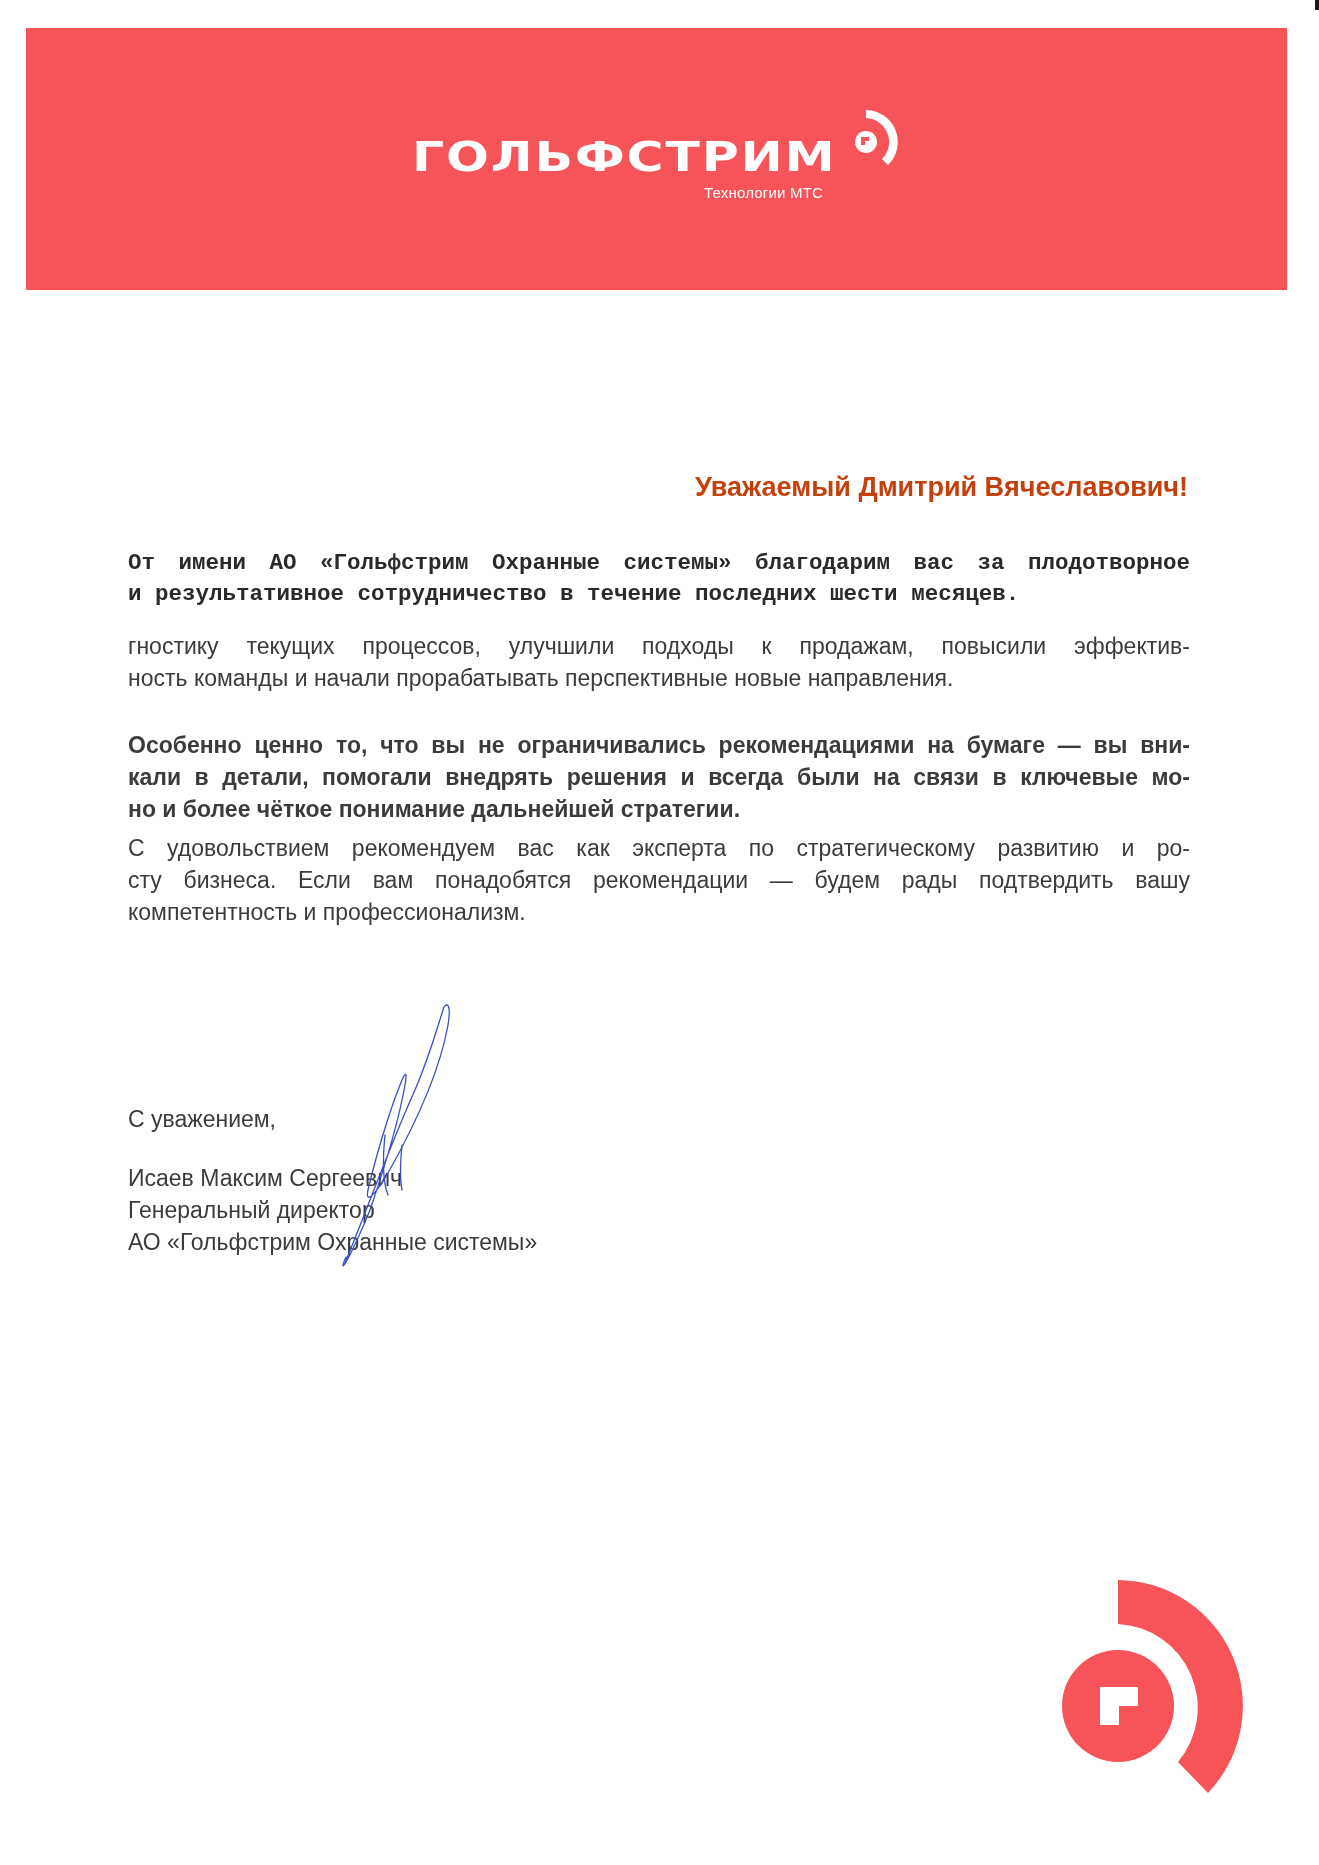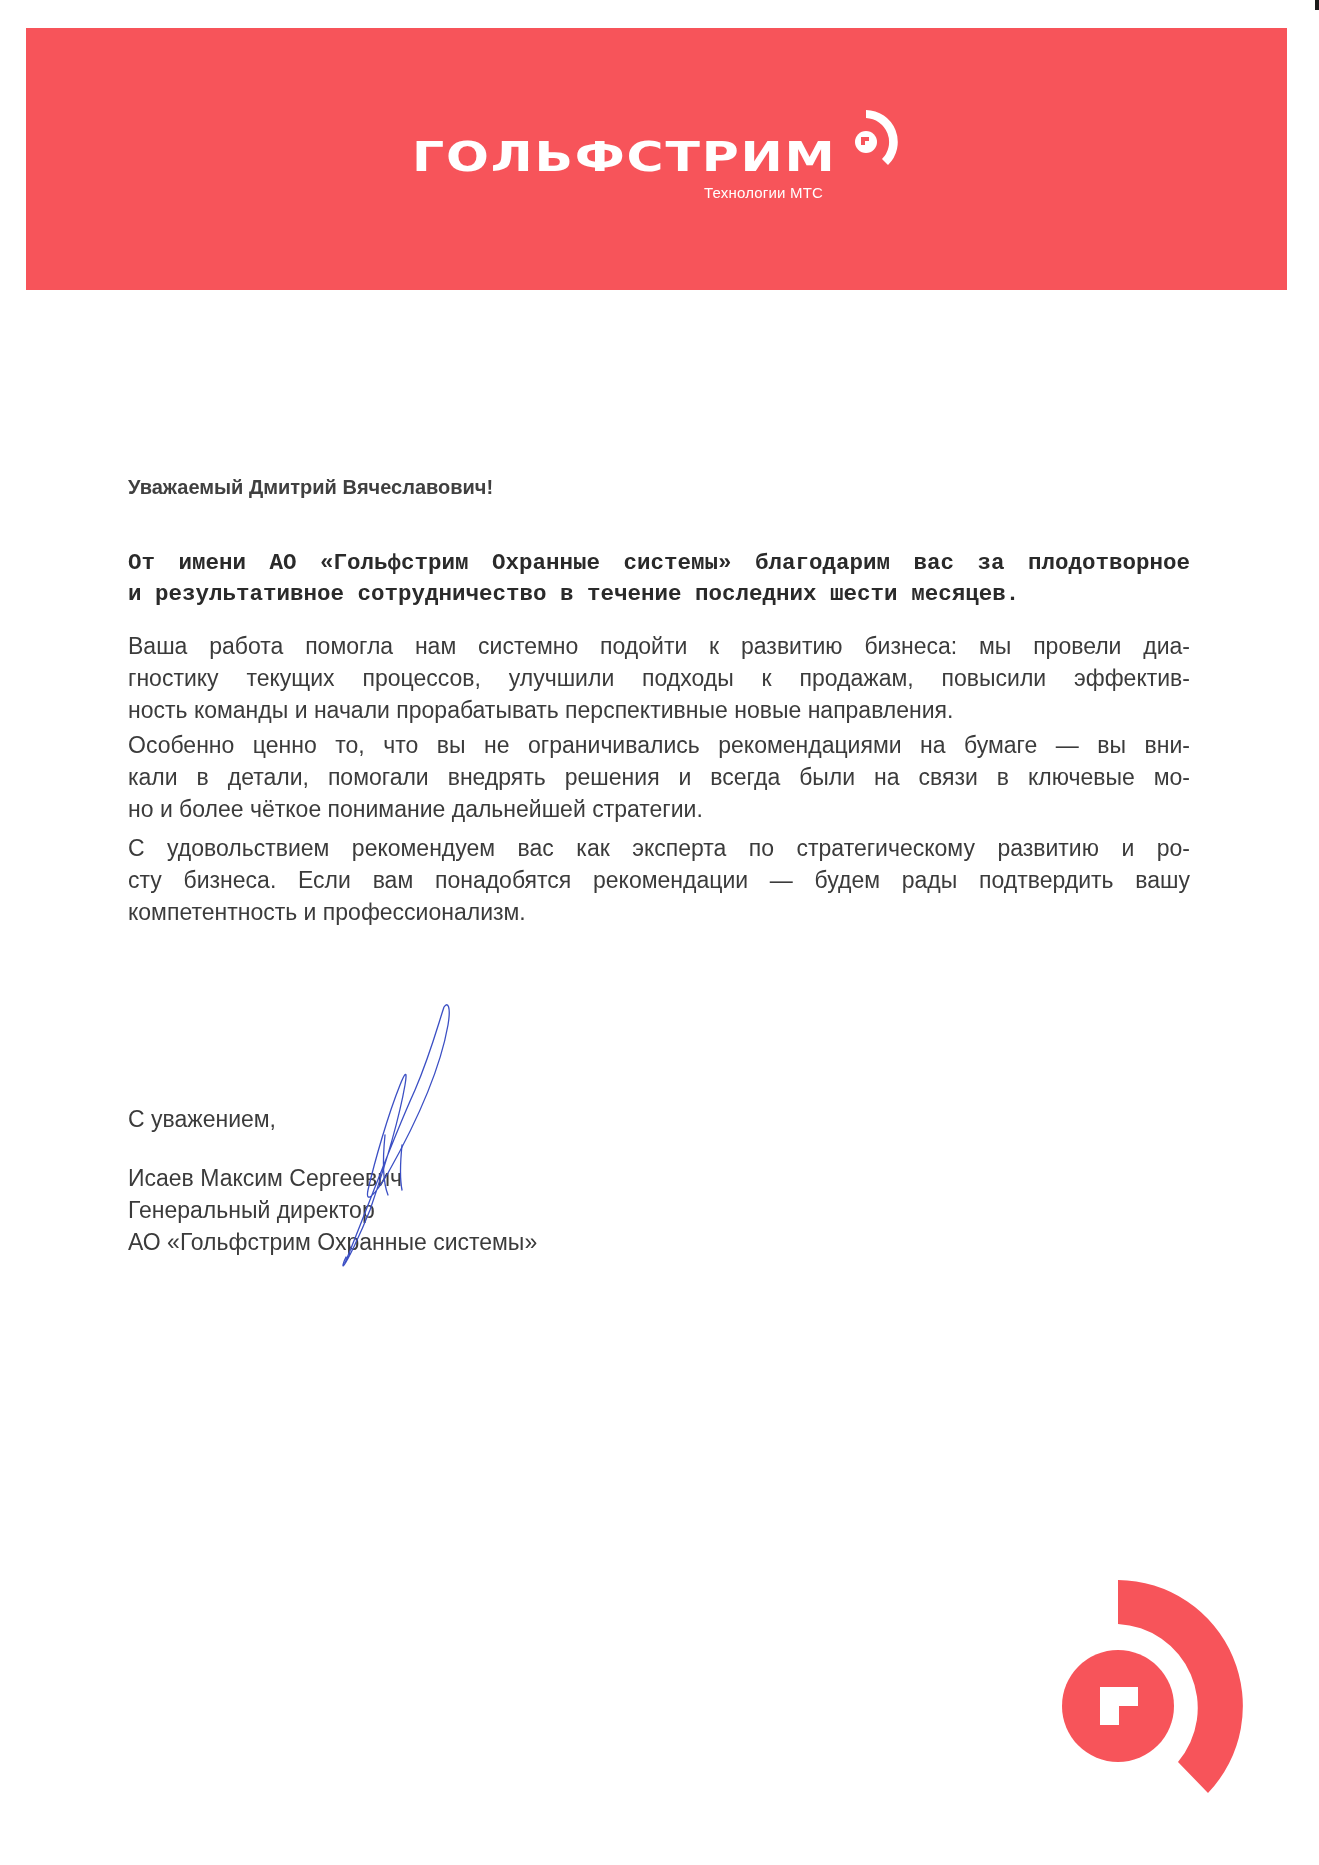--- a/index.html
+++ b/index.html
@@ -20,31 +20,31 @@
     font-weight:bold; font-size:41px; letter-spacing:1.5px; line-height:1;
     color:#ffffff; transform:scaleX(1.23); transform-origin:left top;
   }
   .tagline {
     position:absolute; left:704px; top:185px;
     font-size:15px; color:#ffffff; line-height:1; letter-spacing:0.2px;
   }
   .logo-mark { position:absolute; left:846px; top:104px; width:56px; height:66px; }
 
   .greeting {
-    position:absolute; left:128px; top:474px; width:1060px; text-align:left;
-    font-weight:bold; font-size:20px; line-height:26px; color:#404040;
+    position:absolute; left:128px; top:474px; width:1060px; text-align:right;
+    font-weight:bold; font-size:27px; line-height:26px; color:#c2410c;
   }
   .para {
     position:absolute; left:128px; width:1062px; margin:0;
     font-size:23px; line-height:32px; text-align:justify;
   }
   .para.lead { font-weight:bold; color:#2a2a2a; font-size:22.5px; line-height:31px; }
   .p1 { top:548px;font-family:Liberation Mono, monospace; }
   .p2 { top:630px; }
-  .p3 { top:729px; }
+  .p3 { top:729px;font-weight:bold; }
   .p4 { top:832px; }
   .line { display:block; white-space:nowrap; }
   .just { text-align-last:justify; text-align:justify; white-space:normal; }
 
   .closing { position:absolute; left:128px; font-size:23px; line-height:32px; color:#3b3b3b;margin-top:44px; }
   .salutation { top:1059px; }
   .sig-block { top:1118px; }
   .sig-block div { white-space:nowrap; }
 
   .signature { position:absolute; left:330px; top:995px; width:140px; height:280px; }
@@ -66,21 +66,20 @@
 </svg>
 
 <div class="greeting">Уважаемый Дмитрий Вячеславович!</div>
 
 <p class="para lead p1">
   <span class="line just">От имени АО «Гольфстрим Охранные системы» благодарим вас за плодотворное</span>
   <span class="line">и результативное сотрудничество в течение последних шести месяцев.</span>
 </p>
 
 <p class="para p2">
-  <span class="line just">Ваша работа помогла нам системно подойти к развитию бизнеса: мы провели диа-</span>
   <span class="line just">гностику текущих процессов, улучшили подходы к продажам, повысили эффектив-</span>
   <span class="line">ность команды и начали прорабатывать перспективные новые направления.</span>
 </p>
 
 <p class="para p3">
   <span class="line just">Особенно ценно то, что вы не ограничивались рекомендациями на бумаге — вы вни-</span>
   <span class="line just">кали в детали, помогали внедрять решения и всегда были на связи в ключевые мо-</span>
   <span class="line">но и более чёткое понимание дальнейшей стратегии.</span>
 </p>
 

